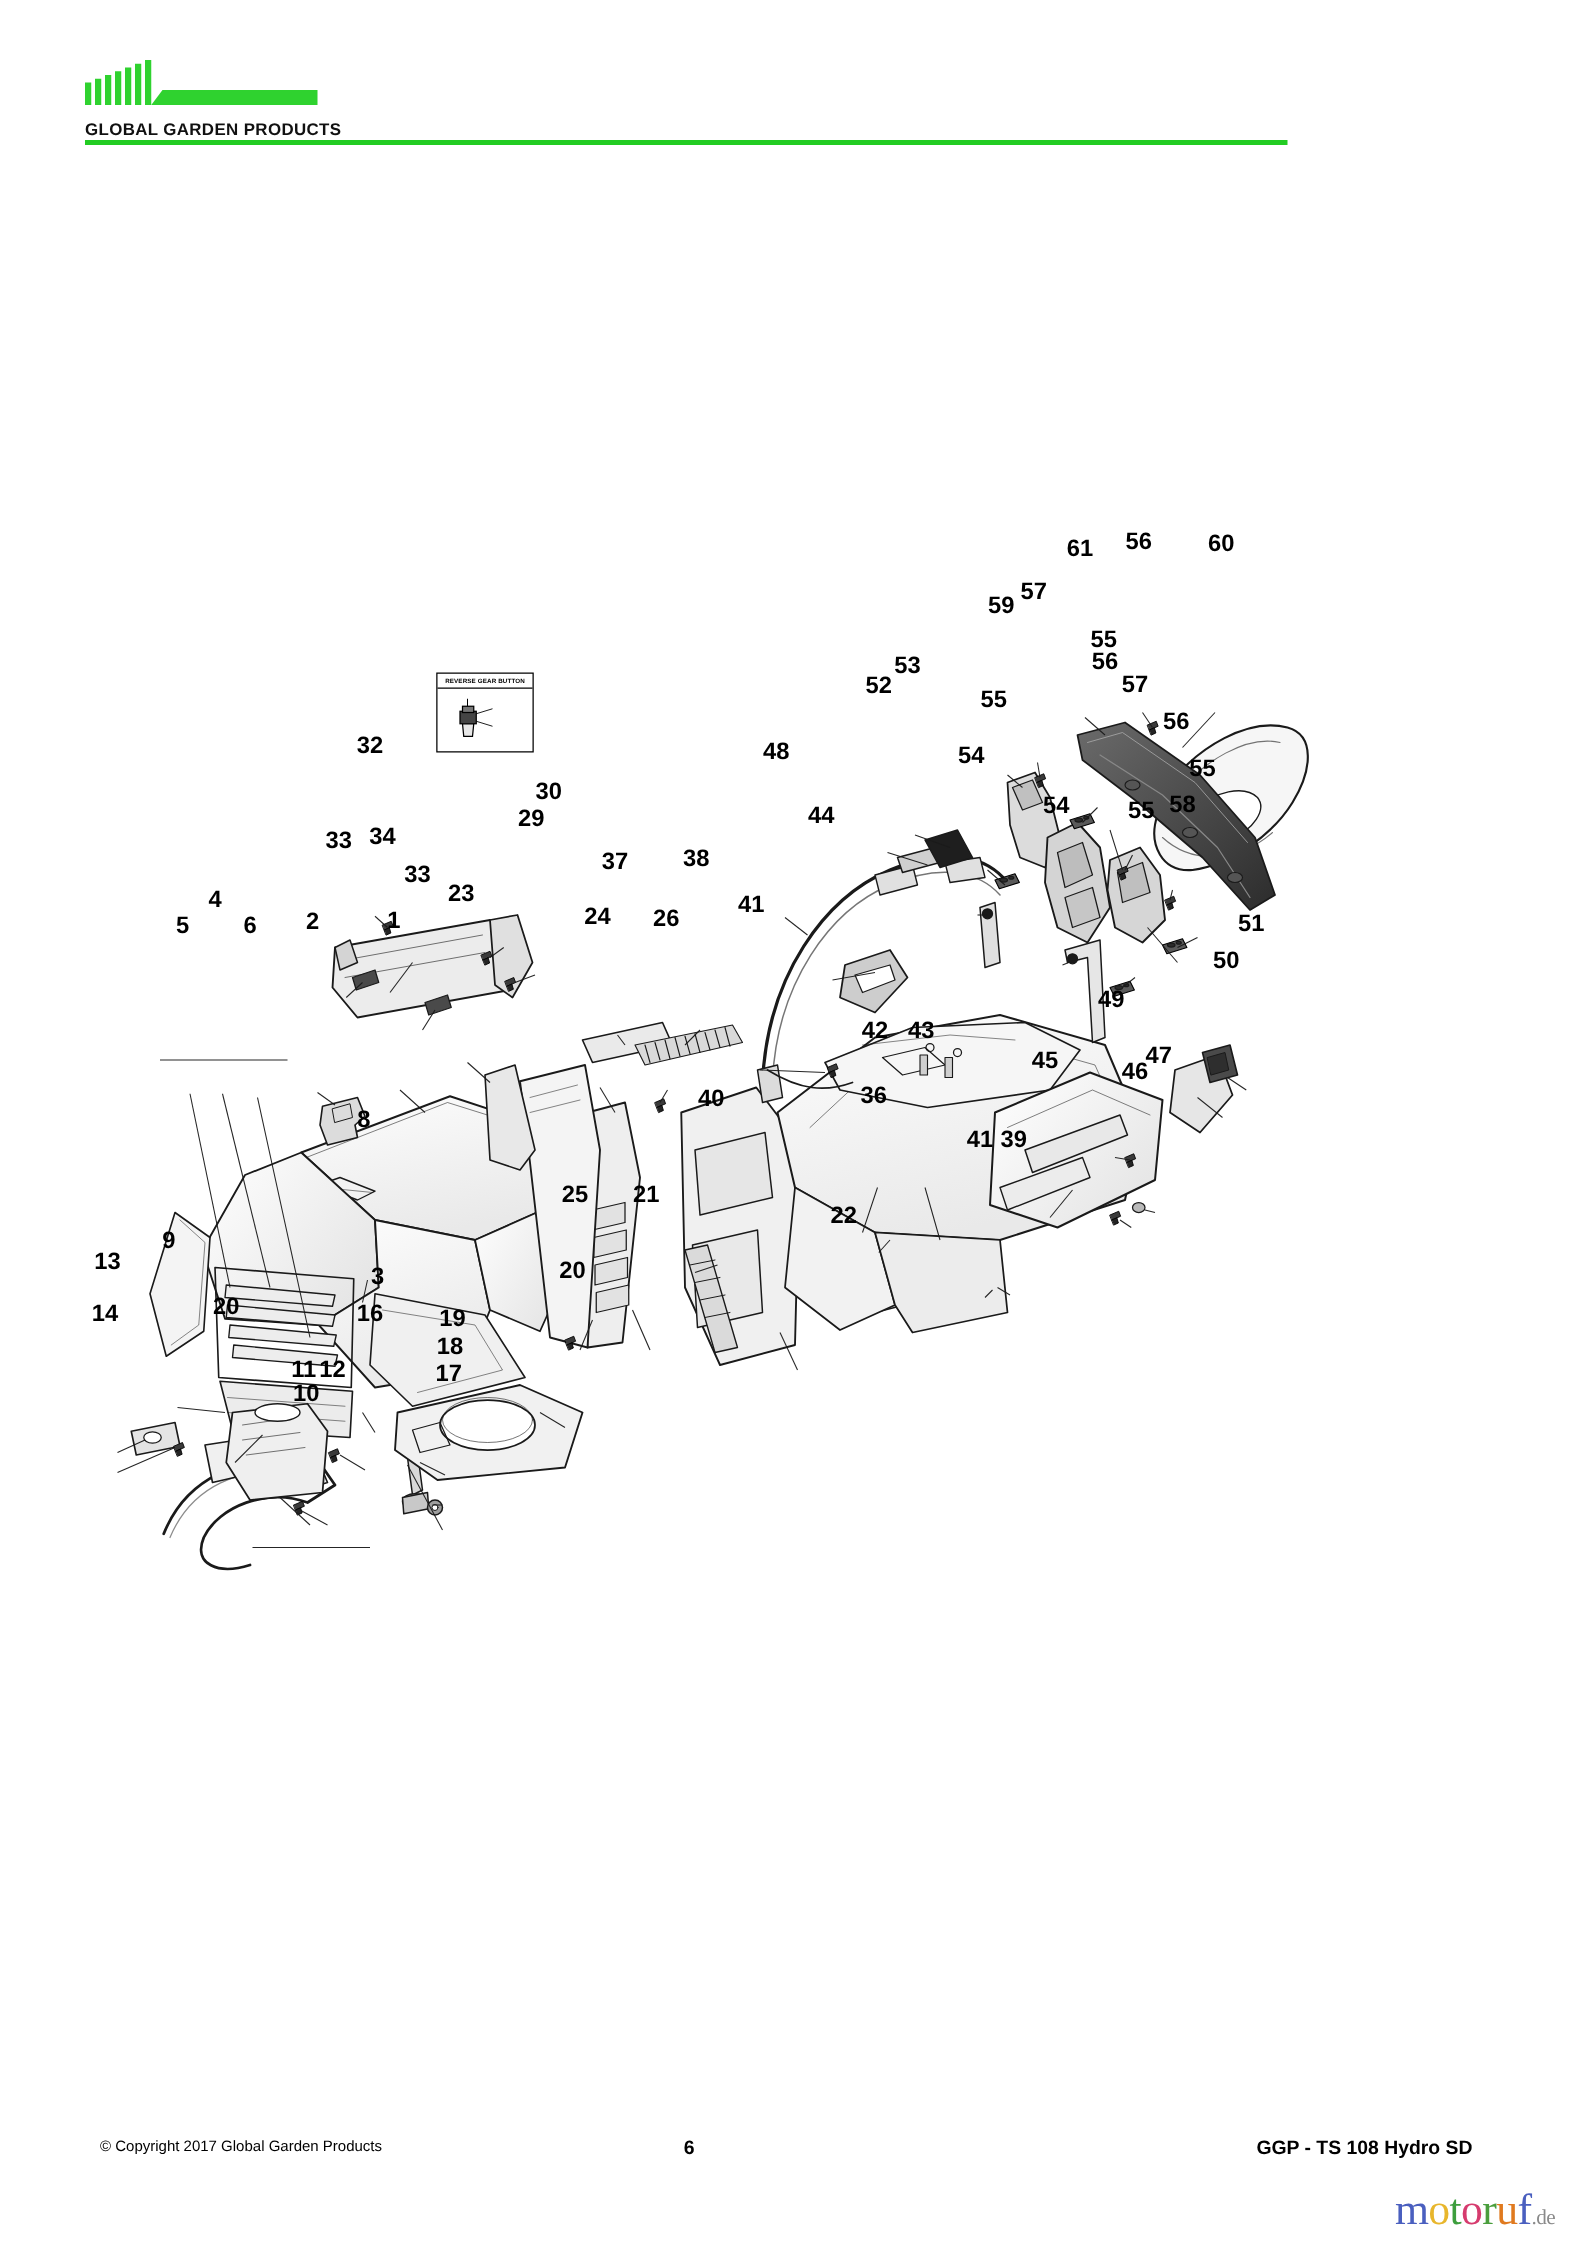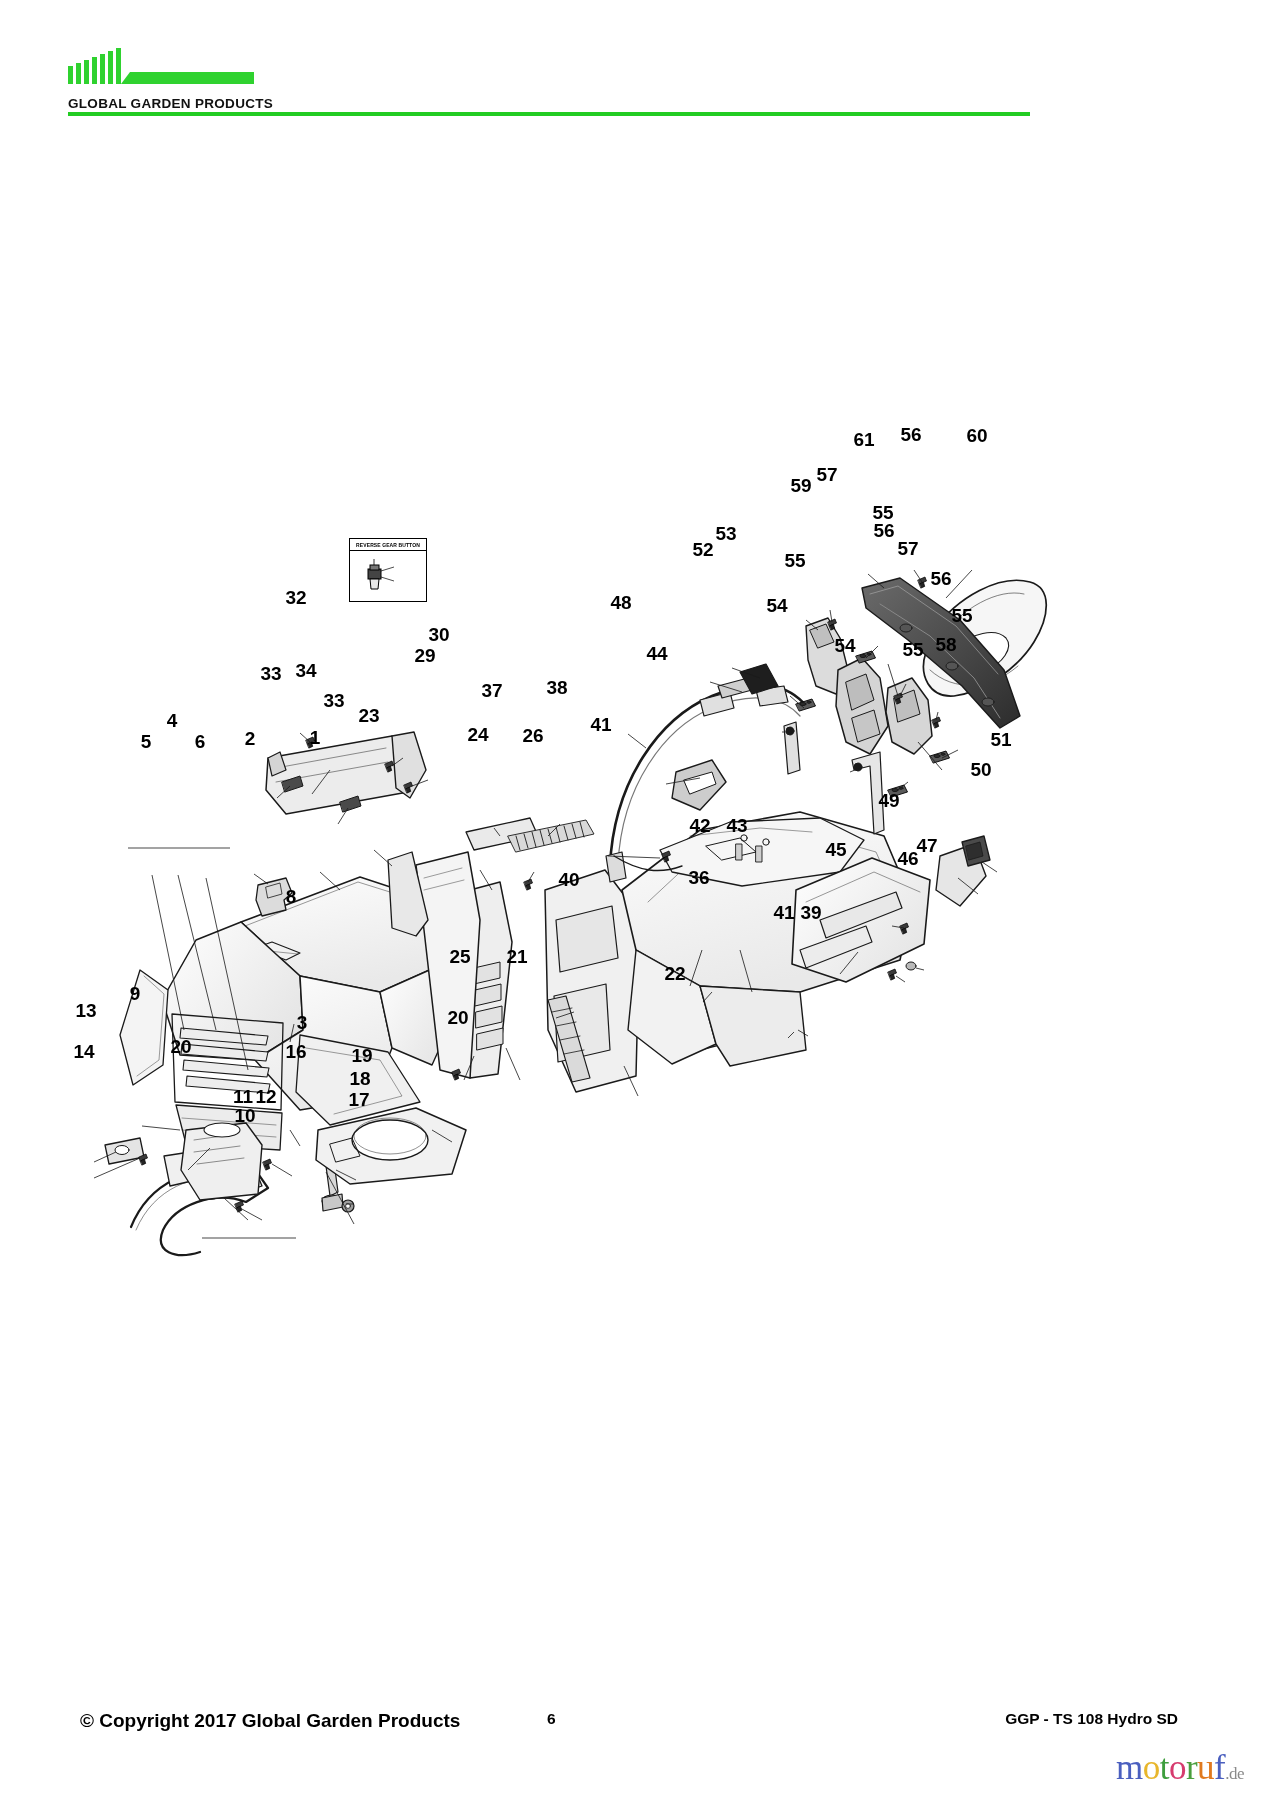--- a/index.html
+++ b/index.html
@@ -19,21 +19,21 @@
     font-size:13.5px;font-weight:700;letter-spacing:.3px;color:#111;
     font-family:"Liberation Sans", sans-serif;white-space:nowrap;
   }
   .header-rule{
     position:absolute;left:68px;top:112px;width:962px;height:4px;
     background:#22cc22;
   }
 
   
   .footer{position:absolute;left:0;top:1710px;width:1272px;height:40px;}
-  .footer-left{position:absolute;left:80px;top:0;font-size:19px;font-weight:700;white-space:nowrap;}
+  .footer-left{position:absolute;left:80px;top:0;font-size:12px;font-weight:400;white-space:nowrap;}
   .footer-center{position:absolute;left:547px;top:0;font-size:15.5px;font-weight:700;}
   .footer-right{position:absolute;right:94px;top:0;font-size:15.5px;font-weight:700;white-space:nowrap;}
 
   .moto{
     position:absolute;right:28px;top:1748px;
     font-family:"Liberation Serif", serif;font-size:35px;font-weight:400;
     letter-spacing:-0.5px;white-space:nowrap;
   }
   .moto .de{font-size:17px;color:#8a8a8a;}
 

